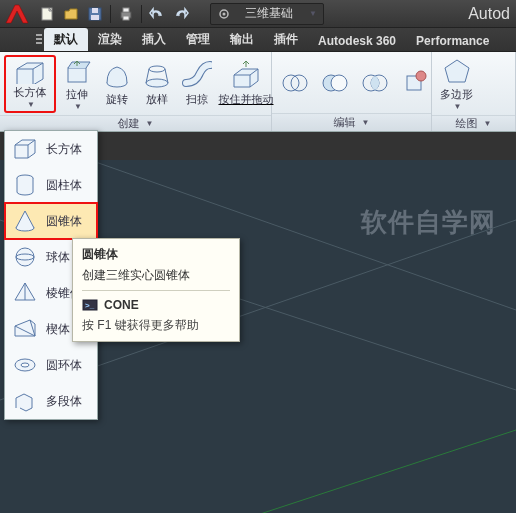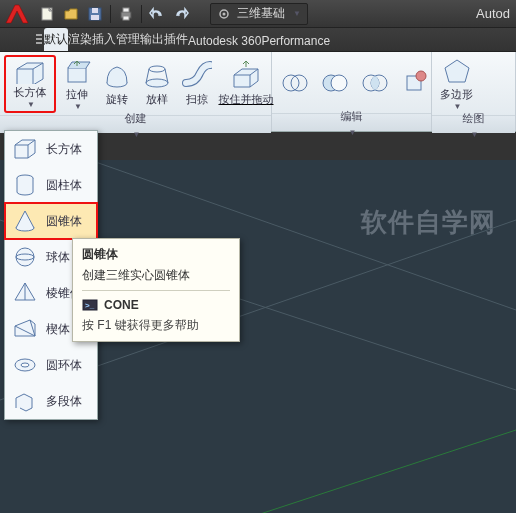--- a/index.html
+++ b/index.html
@@ -3,32 +3,32 @@
 <meta charset="utf-8">
 <style>
 * { margin: 0; padding: 0; box-sizing: border-box; font-family: "Microsoft YaHei", sans-serif; }
 body { width: 516px; height: 513px; overflow: hidden; background: #333; }
 
 .titlebar { height: 28px; background: linear-gradient(#4a4a4a,#353535); display: flex; align-items: center; padding: 0 2px; border-bottom: 1px solid #222; }
 .app-icon { width: 30px; height: 24px; margin-right: 4px; display: flex; align-items: center; justify-content: center; }
 .qat { display: flex; gap: 2px; }
 .qat-btn { width: 22px; height: 22px; display: flex; align-items: center; justify-content: center; border-radius: 2px; }
 .qat .sep { width: 1px; height: 18px; background: #222; margin: 0 2px; align-self: center; }
-.ws-dd { margin-left: 18px; height: 22px; background: #3a3a3a; border: 1px solid #222; border-radius: 2px; display: flex; align-items: center; padding: 0 6px; color: #ddd; font-size: 12px; gap: 6px; }
-.product { margin-left: auto; color: #ddd; font-size: 13px; padding-right: 4px; }
+.ws-dd { margin-left: 18px; height: 22px; background: #3a3a3a; border: 1px solid #222; border-radius: 2px; display: flex; align-items: center; padding: 0 6px; color: #ddd; font-size: 12px; gap: 14px; }
+.product { margin-left: auto; color: #ddd; font-size: 16px; padding-right: 4px; }
 
 .ribbon-tabs { height: 24px; background: linear-gradient(#3d3d3d,#333); display: flex; align-items: end; padding-left: 44px; border-bottom: 1px solid #222; }
-.tab { padding: 3px 0; font-size: 12px; color: #ddd; border-radius: 3px 3px 0 0; cursor: pointer; }
+.tab { padding: 3px 10px; font-size: 12px; color: #ddd; border-radius: 3px 3px 0 0; cursor: pointer; font-weight: bold; }
 .tab.active { background: #e8eef3; color: #222; }
 .tab-menu { position: absolute; left: 34px; top: 30px; width: 10px; height: 18px; display: flex; align-items: center; justify-content: center; }
 
 .ribbon { height: 80px; background: linear-gradient(#f6f9fb,#dfe7ed); display: flex; border-bottom: 1px solid #9aa; }
 .panel { border-right: 1px solid #c5ced6; display: flex; flex-direction: column; }
 .panel-body { flex: 1; display: flex; align-items: center; padding: 2px 4px; gap: 2px; }
-.panel-title { height: 18px; font-size: 11px; color: #445; display: flex; align-items: center; justify-content: center; gap: 4px; background: linear-gradient(#e2e9ef,#d4dde4); border-top: 1px solid #cdd6dd; flex-direction: column; }
+.panel-title { height: 18px; font-size: 11px; color: #445; display: flex; align-items: center; justify-content: center; gap: 4px; background: linear-gradient(#e2e9ef,#d4dde4); border-top: 1px solid #cdd6dd; }
 .rbtn { display: flex; flex-direction: column; align-items: center; justify-content: center; padding: 2px 4px; border-radius: 3px; cursor: pointer; min-width: 38px; }
 .rbtn .lbl { font-size: 11px; color: #334; margin-top: 1px; white-space: nowrap; }
 .rbtn.big { min-width: 56px; text-decoration: underline; }
 .red-box { border: 2px solid #e11; }
 
 .canvas { position: relative; height: calc(100% - 132px); background: #2d3a44; overflow: hidden; margin-top: 28px; }
 .vp-label { position: absolute; left: 6px; top: 22px; font-size: 12px; color: #e5e5e5; }
 .wm { position: absolute; right: 20px; top: 45px; font-size: 26px; font-weight: bold; color: rgba(200,210,220,0.35); font-family: Arial; letter-spacing: 1px; }
 .wm2 { position: absolute; right: 22px; top: 78px; font-size: 12px; color: rgba(200,210,220,0.35); font-family: Arial; letter-spacing: 2px; }
 

